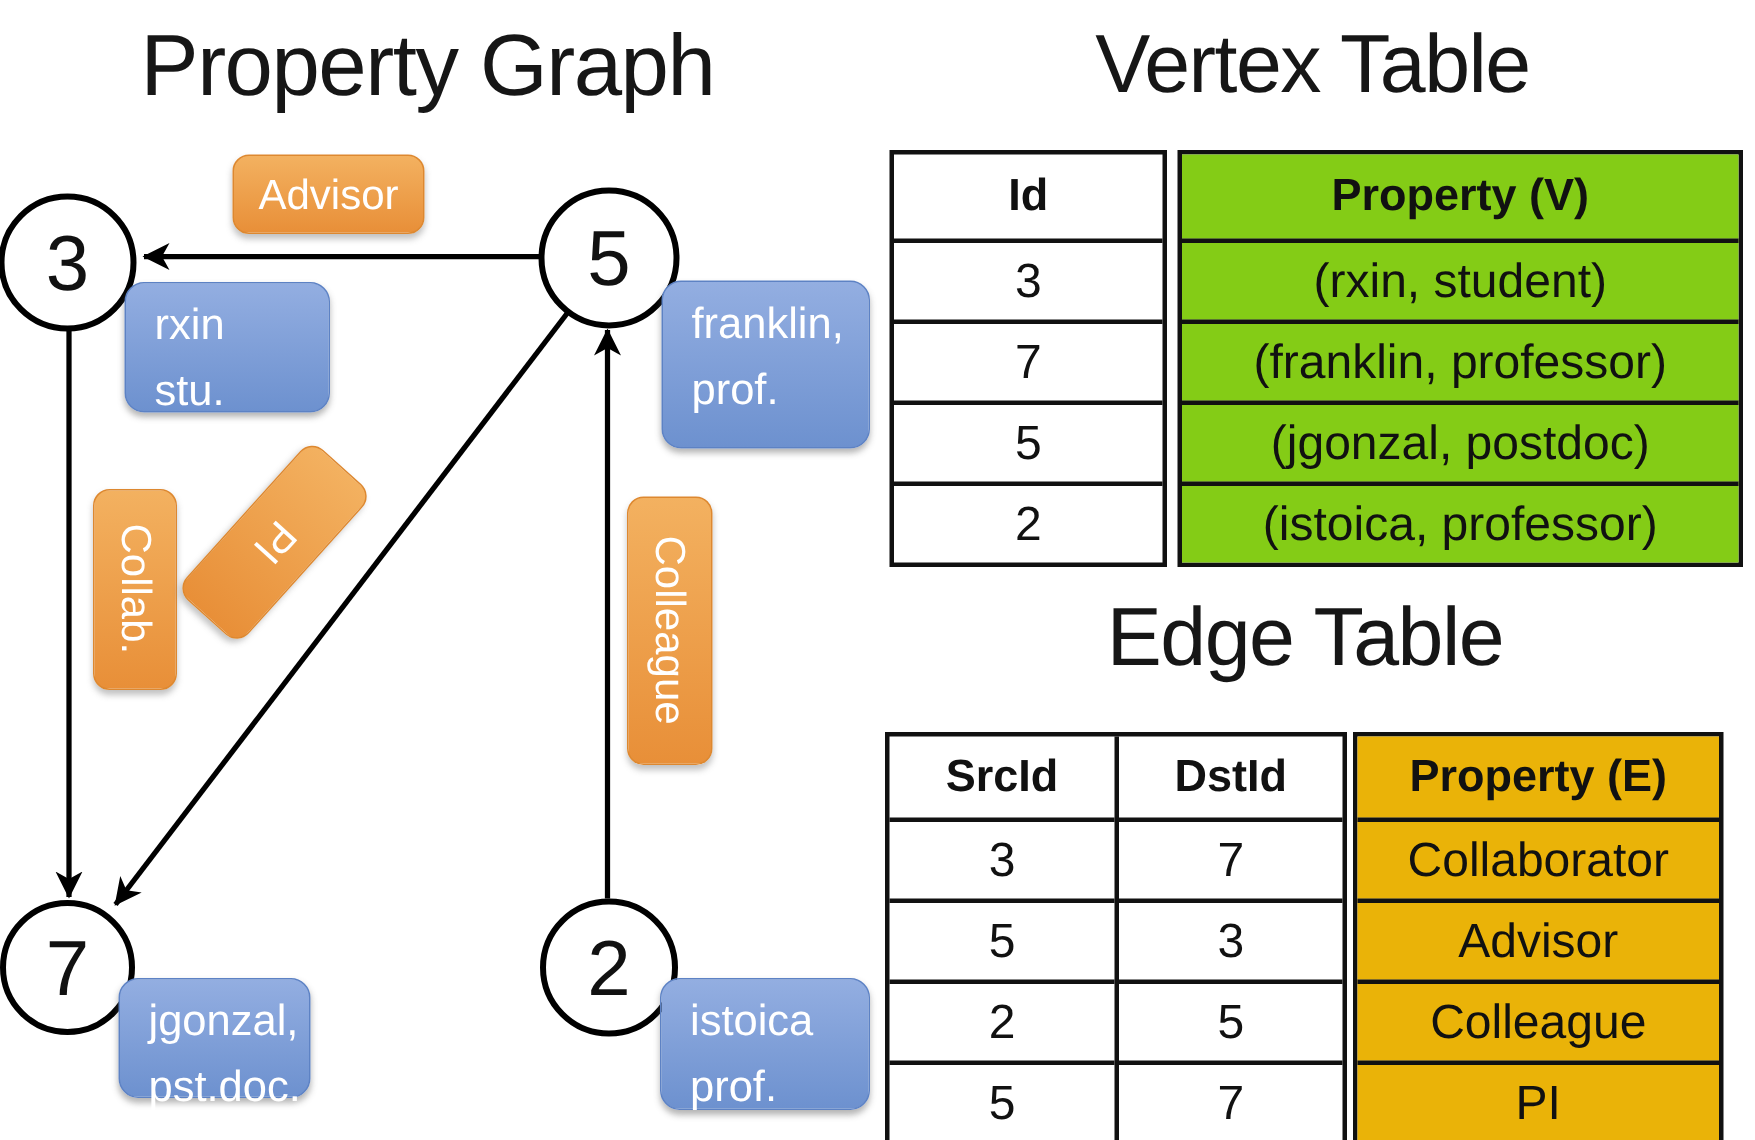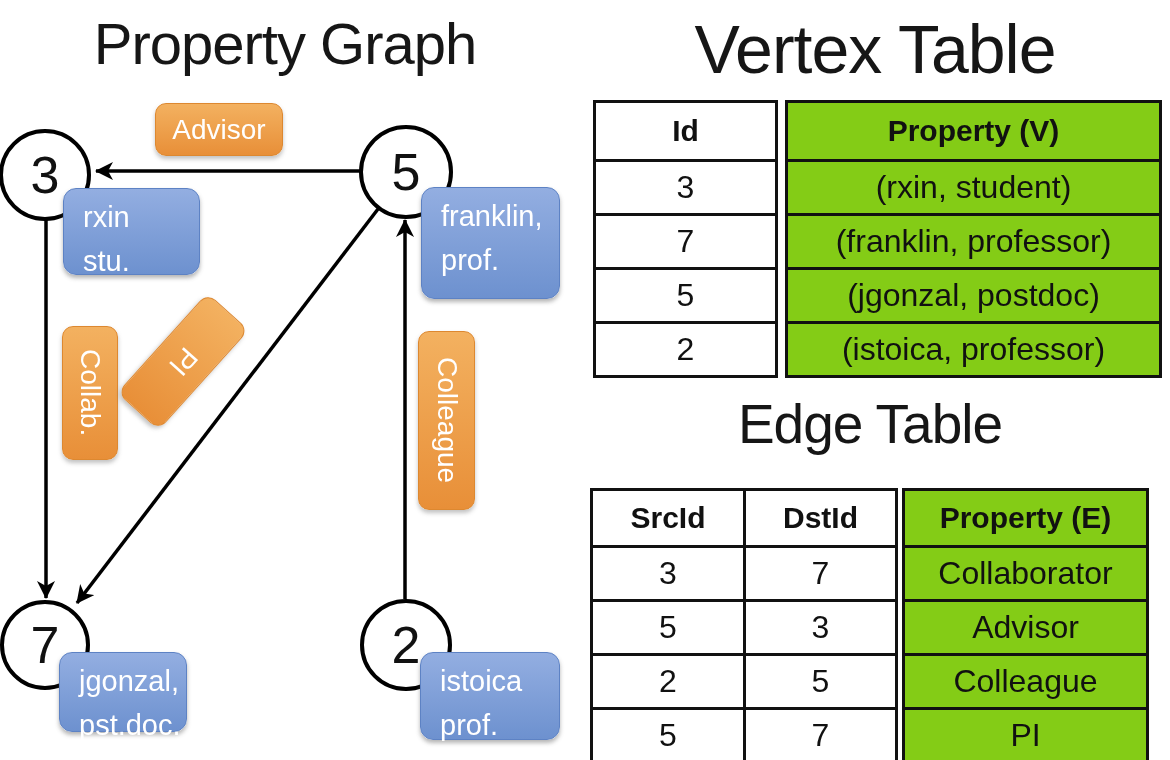--- a/index.html
+++ b/index.html
@@ -3,32 +3,32 @@
 <meta charset="utf-8">
 <style>
   * { margin:0; padding:0; box-sizing:border-box; }
   html,body { width:1170px; height:760px; background:#ffffff; overflow:hidden;
               font-family:"Liberation Sans", sans-serif; }
   #canvas { position:relative; width:1170px; height:760px; background:#ffffff; }
 
   .title { position:absolute; text-align:center; color:#161616;
            font-weight:300; letter-spacing:-1px; white-space:nowrap; }
   #graph-title  { left:0;   top:10px; width:570px; font-size:58px; }
-  #vertex-title { left:590px; top:10px; width:570px; font-size:68px; }
+  #vertex-title { left:590px; top:10px; width:570px; font-size:55px; }
   #edge-title   { left:590px; top:392px; width:560px; font-size:55px; }
 
   
   #graph-svg { position:absolute; left:0; top:0; width:570px; height:760px; }
   .node-num { font-size:52px; font-weight:300; fill:#111; }
 
   .nodebox { position:absolute; border-radius:13px; color:#fff;
              background:linear-gradient(#93aee1, #6d91cf);
              border:1px solid #5d82c4;
              box-shadow:0 3px 4px rgba(90,90,90,.45);
-             font-size:29px; line-height:1.5; padding:7px 0 0 19px; }
+             font-size:29px; line-height:1.5; padding:7px 0 0 19px;margin-left:20px; }
   .elabel { position:absolute; border-radius:11px; color:#fff;
             background:linear-gradient(#f3b160, #e88f38);
             border:1px solid #dd8830;
             box-shadow:0 3px 4px rgba(120,120,120,.45);
             display:flex; align-items:center; justify-content:center;
             font-size:28px; }
   .vtext { writing-mode:vertical-rl; }
 
   #box-rxin     { left:63px;  top:188px; width:137px; height:87px; }
   #box-franklin { left:421px; top:187px; width:139px; height:112px; }
@@ -55,21 +55,21 @@
   #vertex-table .cell { height:54px; }
   #vertex-table .cell.head { height:56px; }
   .vt-id-col   { width:185px; }
   .vt-prop-col { width:377px; }
   .vt-prop-col .cell { background:#84cc16; }
 
   #edge-table { left:590px; top:488px; gap:4px; }
   .et-src-col { width:150px; }
   .et-dst-col { width:152px; }
   .et-prop-col { width:247px; }
-  .et-prop-col .cell { background:#84cc16; }
+  .et-prop-col .cell { background:#eab308; }
 </style>
 </head>
 <body>
 
 <div id="canvas">
 
   <div id="graph-title" class="title">Property Graph</div>
   <div id="vertex-title" class="title">Vertex Table</div>
   <div id="edge-title" class="title">Edge Table</div>
 

